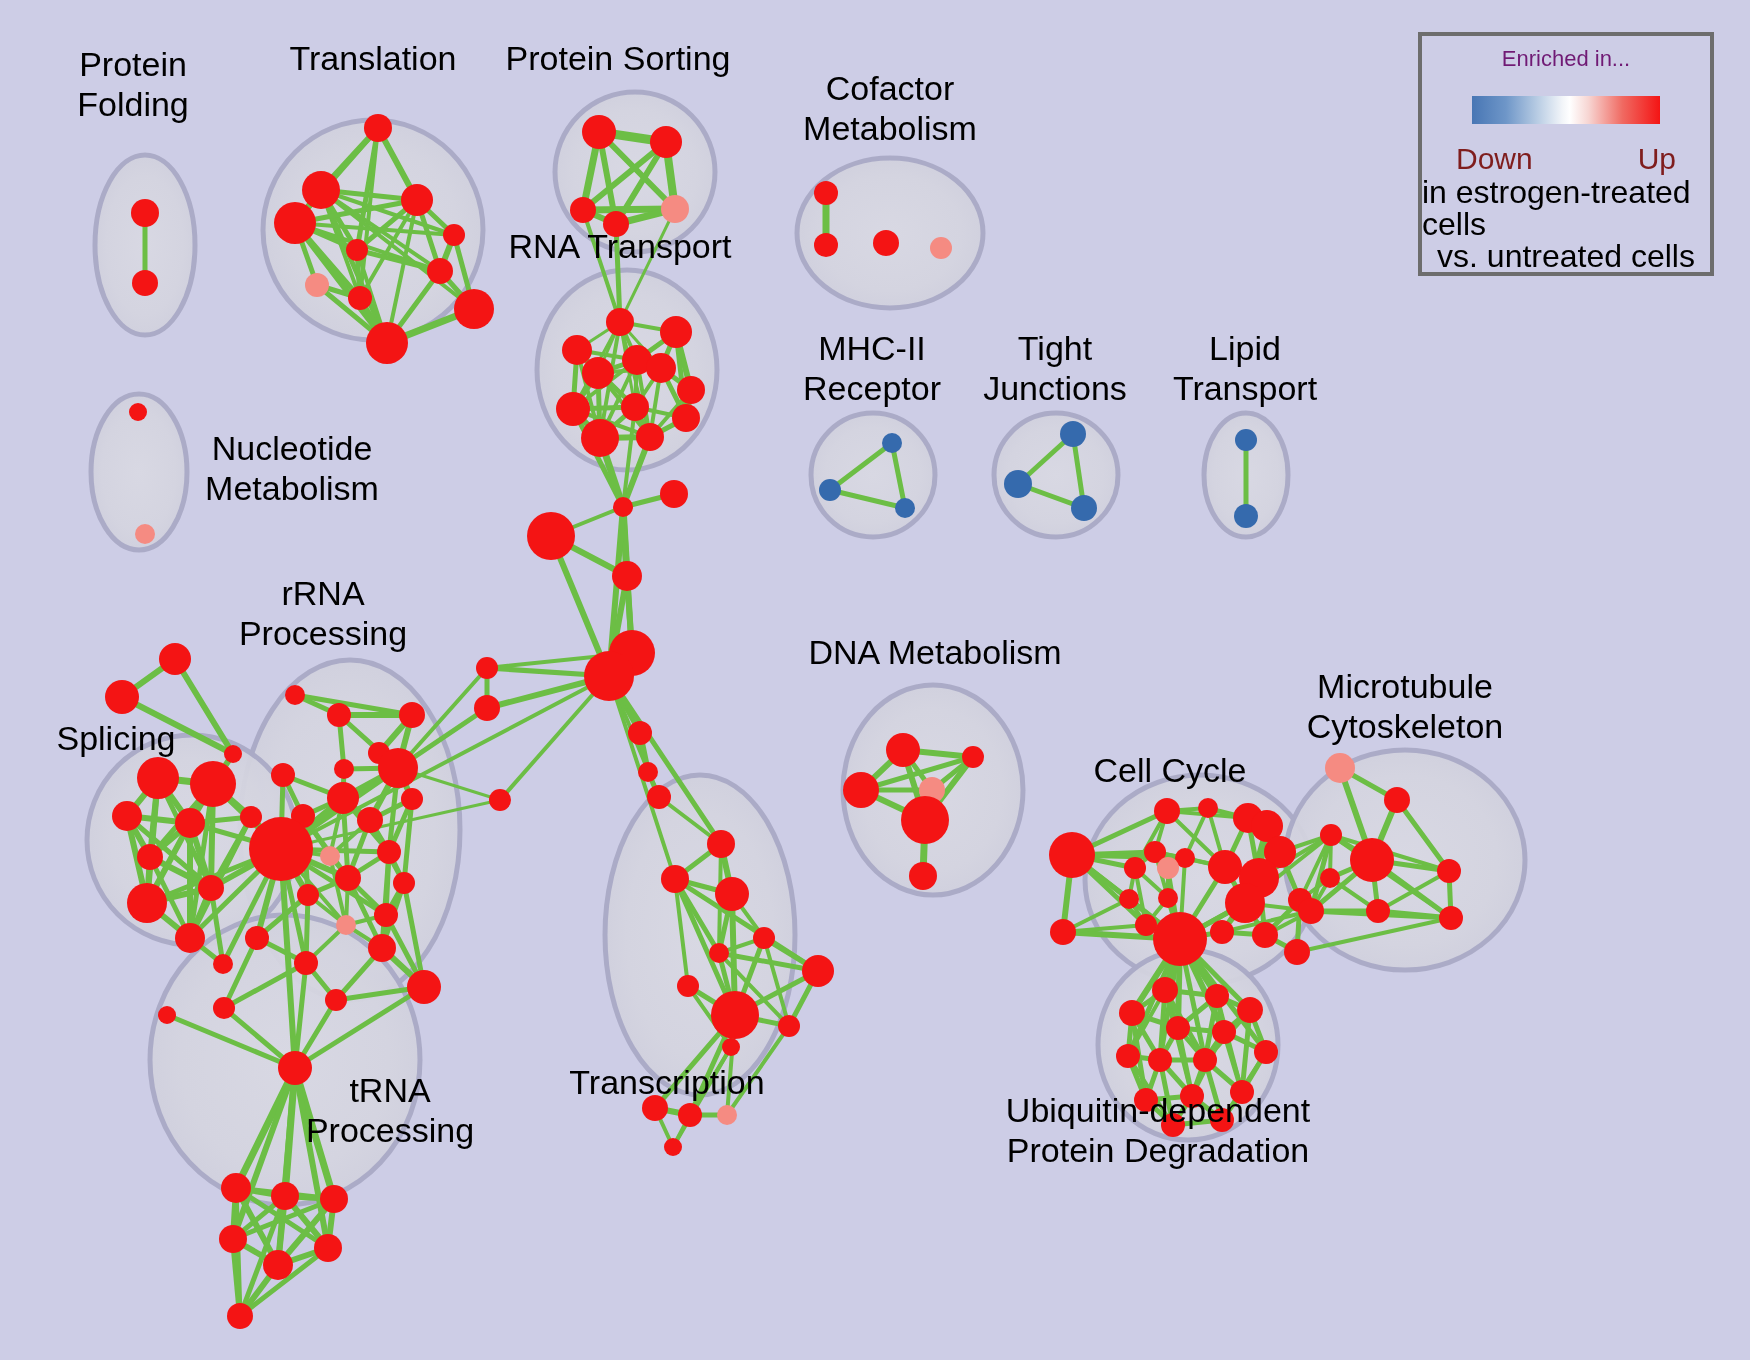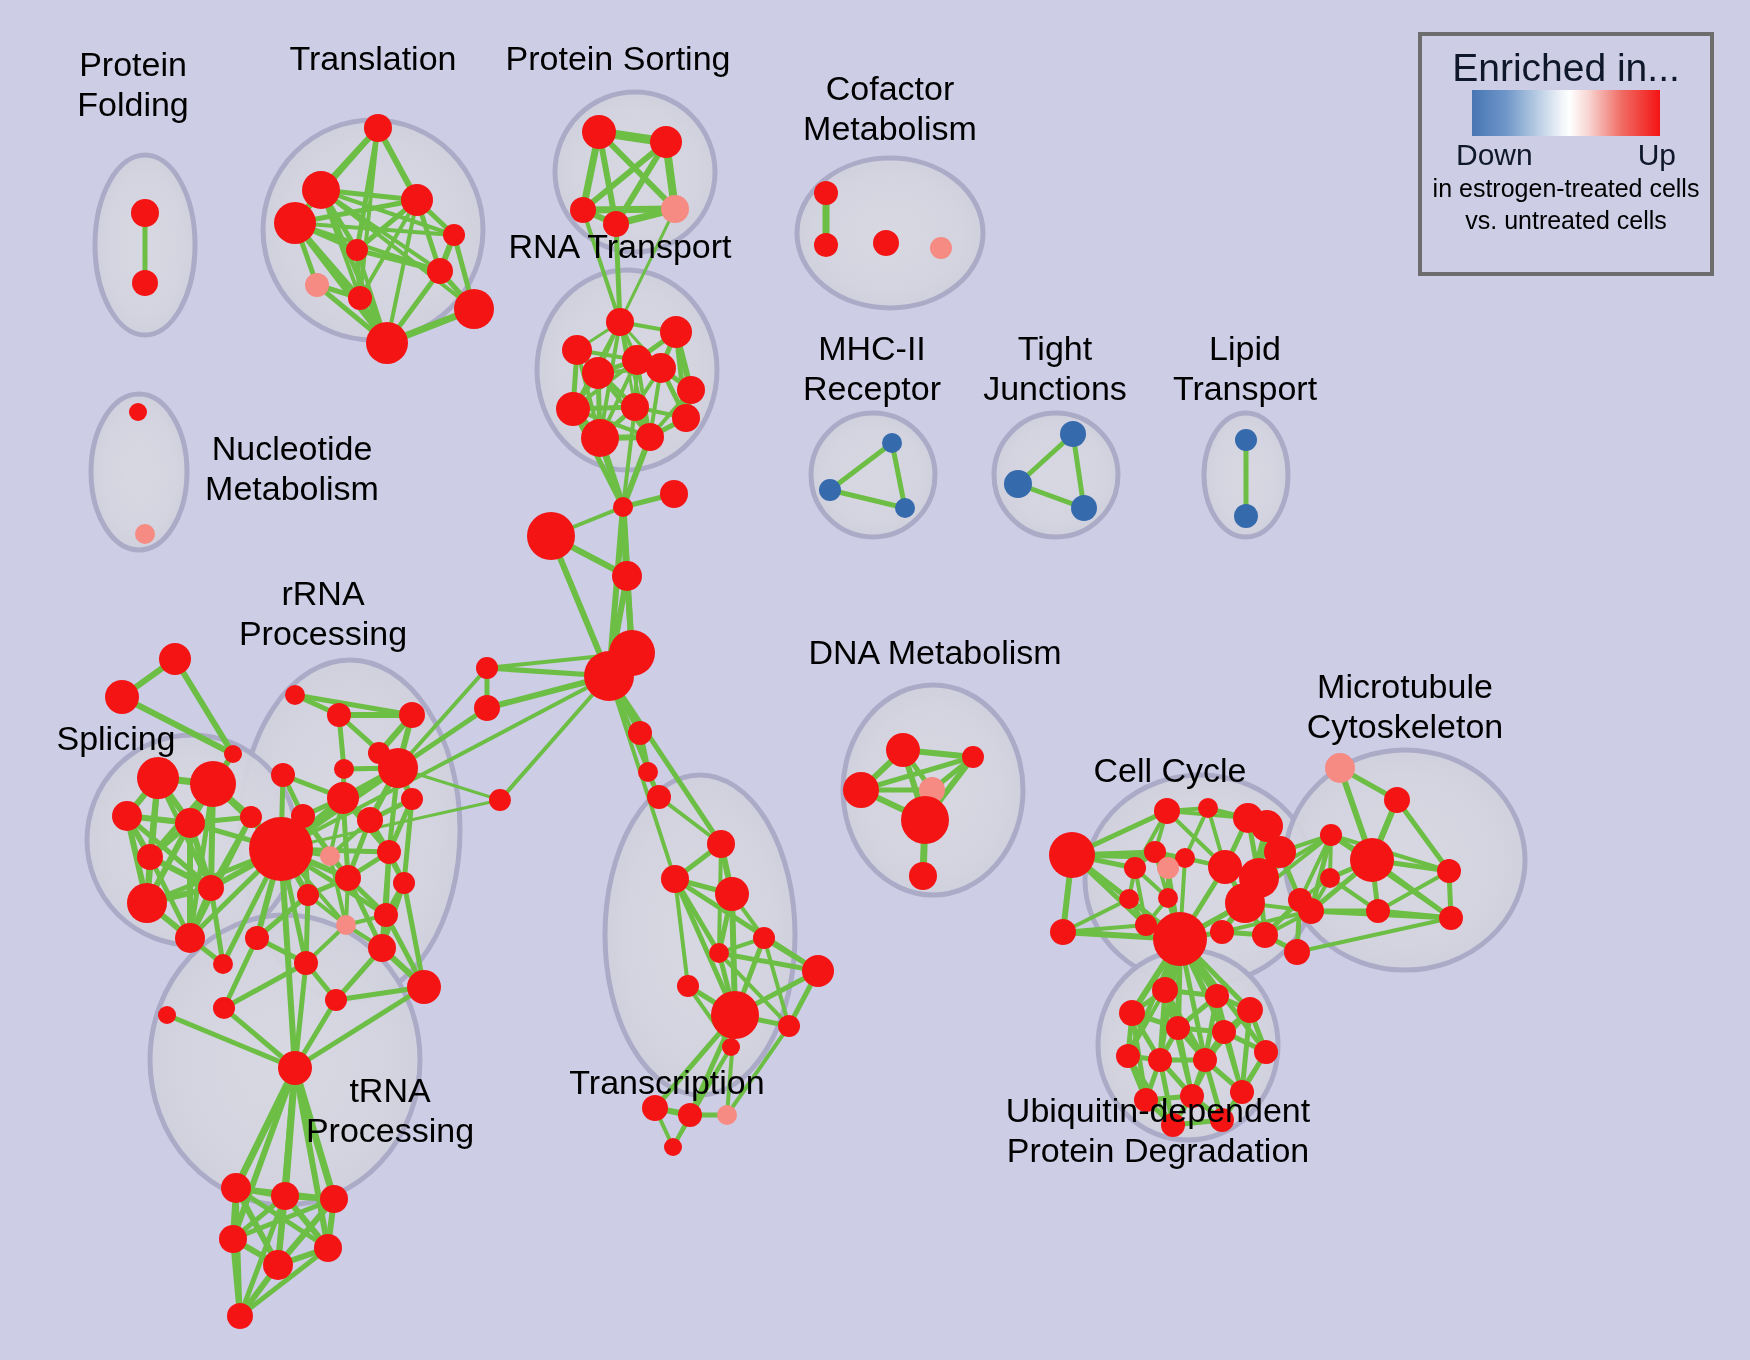--- a/index.html
+++ b/index.html
@@ -25,28 +25,28 @@
   #legend{
     position:absolute;
     left:1418px;top:32px;
     width:296px;height:244px;
     background:#cdcde6;
     border:4px solid #6d6d6d;
     box-sizing:border-box;
     display:flex;flex-direction:column;align-items:center;
     padding-top:10px;
   }
-  #legend-title{font-size:39px;color:#0f172a;margin-bottom:0;}
+  #legend-title{font-size:22px;color:#701a75;margin-bottom:24px;}
   #legend-bar{
     width:188px;height:46px;
     background:linear-gradient(to right,#4876b4 0%,#6e96c8 18%,#b9cde4 35%,#f2f5f9 48%,#ffffff 52%,#f7d5d2 62%,#f06a62 80%,#f41414 100%);
   }
   #legend-ends{width:220px;display:flex;justify-content:space-between;margin-top:2px;}
-  #legend-ends span{font-size:30px;color:#0f172a;}
-  .legend-sub{font-size:25px;color:#000;line-height:32px;}
+  #legend-ends span{font-size:30px;color:#7f1d1d;margin-top:16px;}
+  .legend-sub{font-size:32px;color:#000;line-height:32px;}
 </style>
 </head>
 <body>
 
 <svg id="figure" viewBox="0 0 1750 1360" xmlns="http://www.w3.org/2000/svg">
   <defs>
     <radialGradient id="clusterGrad" cx="50%" cy="50%" r="55%">
       <stop offset="0%" stop-color="#d9d9e3"></stop>
       <stop offset="70%" stop-color="#d5d5e0"></stop>
       <stop offset="100%" stop-color="#d0d0dd"></stop>

